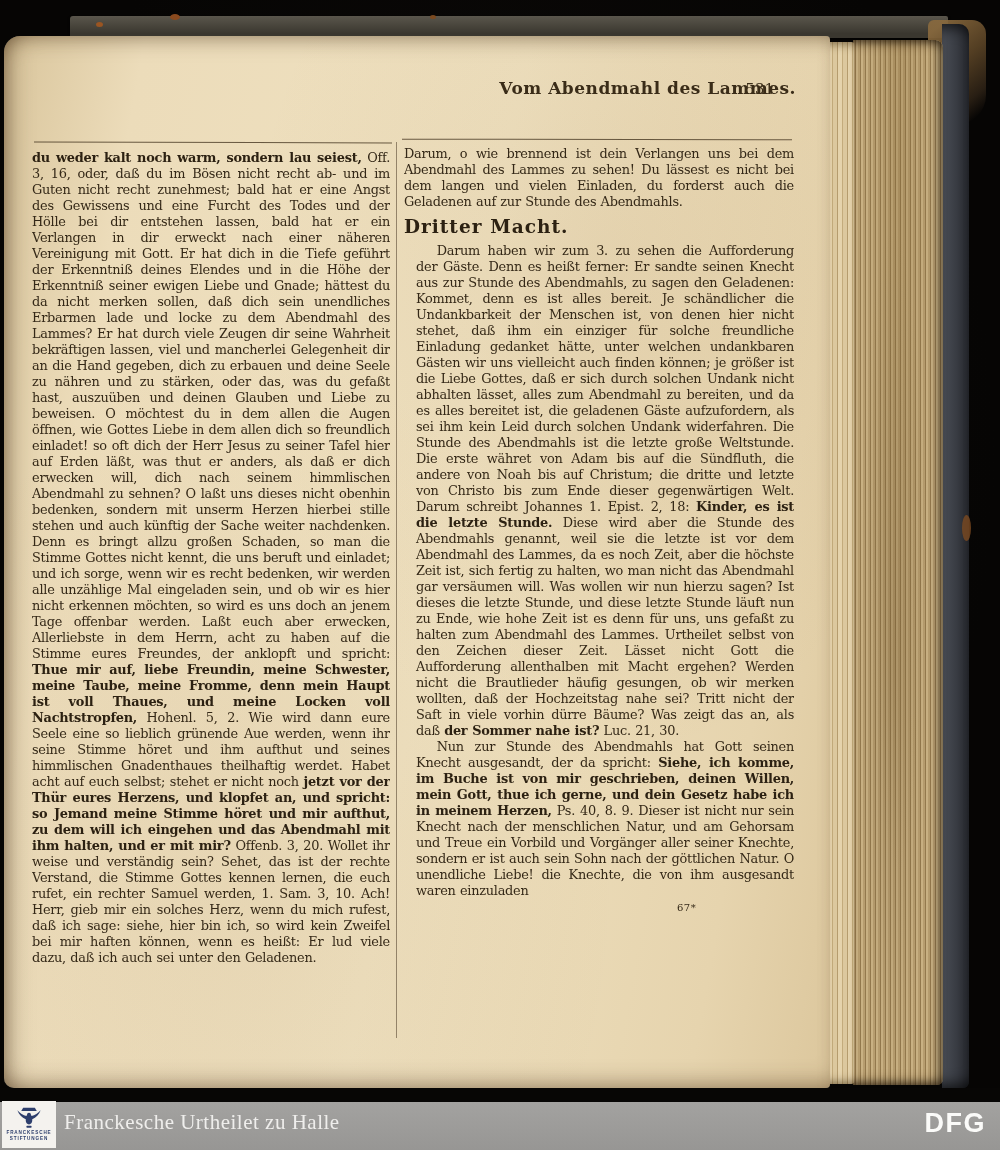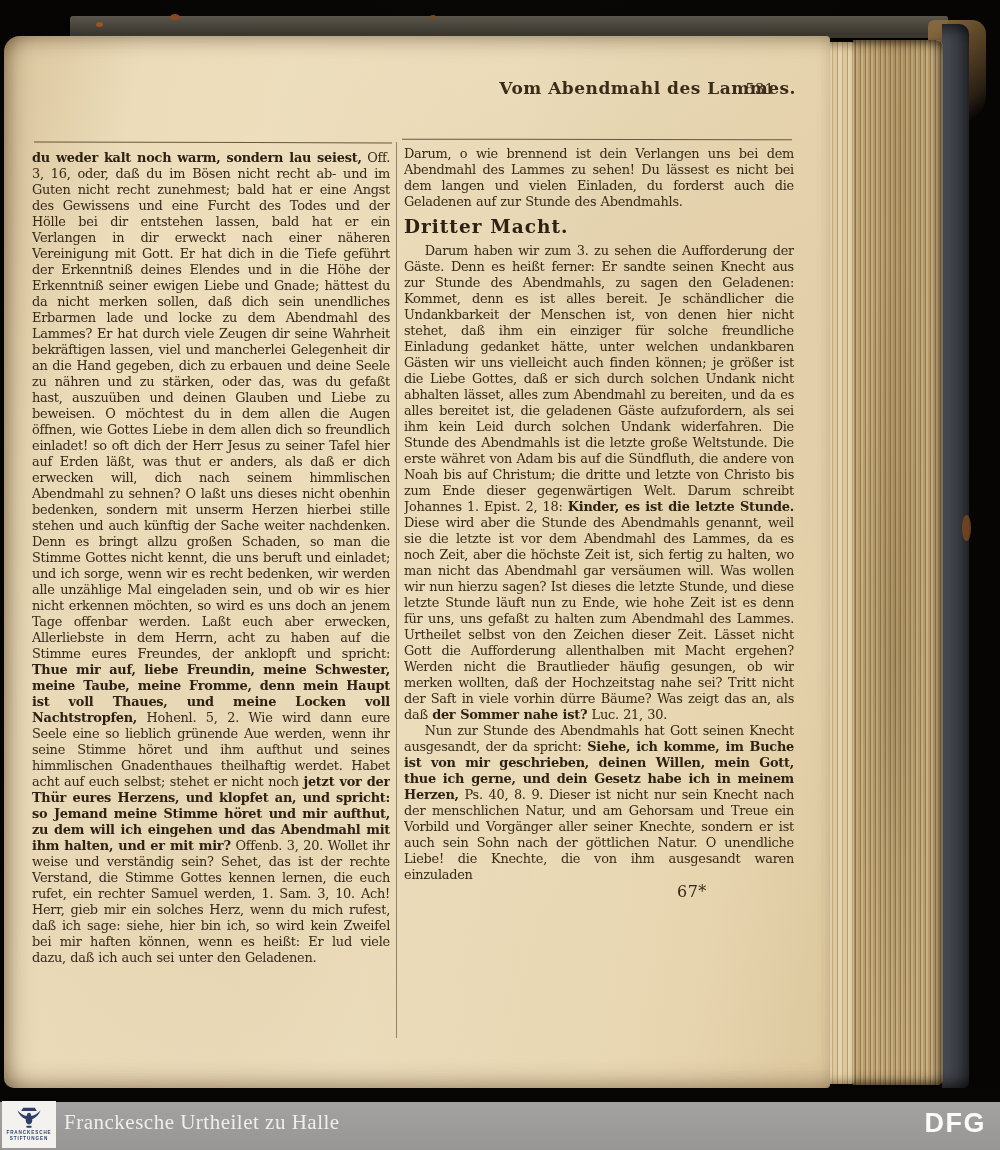--- a/index.html
+++ b/index.html
@@ -75,29 +75,29 @@
   .head-rule{position:absolute;height:0;border-top:1.6px solid var(--rule);opacity:.85;}
   .head-rule.left{left:4px;top:66px;width:358px;transform:rotate(.15deg);}
   .head-rule.right{left:372px;top:63px;width:390px;transform:rotate(.1deg);}
   .col-divider{position:absolute;left:366px;top:66px;width:1px;height:896px;background:rgba(74,59,38,.55);}
   .text-col{
     position:absolute;top:74px;height:892px;overflow:hidden;
     font-size:12.9px;line-height:16px;letter-spacing:-.25px;word-spacing:.5px;
     text-align:justify;color:var(--ink);
   }
   .text-col p{margin:0;text-align:justify;hyphens:auto;}
-  .text-col p.indent{text-indent:1.6em;}
+  .text-col p.indent{text-indent:1.6em;margin-left:12px;}
   .text-col .b{font-weight:bold;color:#2c2112;}
   .col-left{left:2px;width:358px;}
   .col-right{left:374px;width:390px;top:70px;}
   .section-heading{
     text-align:center;font-weight:bold;font-size:18.5px;letter-spacing:1px;
     margin:9px 0 8px 0 !important;text-indent:0 !important;color:#2c2112;
   }
-  .signature-mark{margin-top:1px;padding-left:70%;font-size:16px;letter-spacing:.5px;}
+  .signature-mark{margin-top:1px;padding-left:70%;font-size:10px;letter-spacing:.5px;}
   
   .footer-black{position:absolute;left:0;top:1088px;width:1000px;height:14px;background:#070605;}
   .footer-bar{
     position:absolute;left:0;top:1102px;width:1000px;height:48px;
     background:linear-gradient(180deg,#a3a2a0,#979694);
   }
   .logo-box{
     position:absolute;left:2px;top:1101px;width:54px;height:47px;
     background:#f4f2ee;display:flex;flex-direction:column;align-items:center;justify-content:center;
   }

